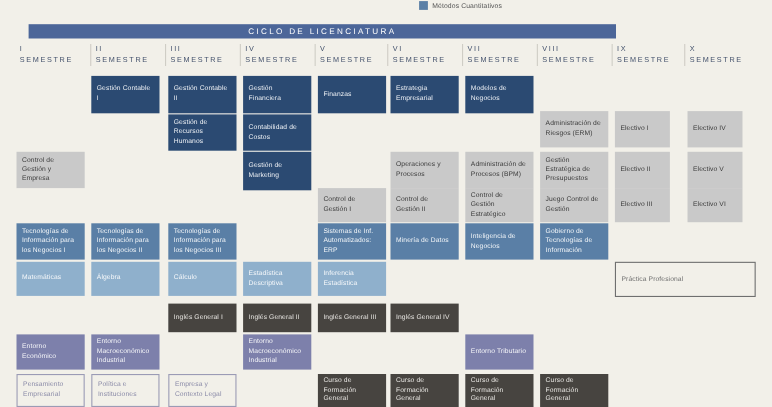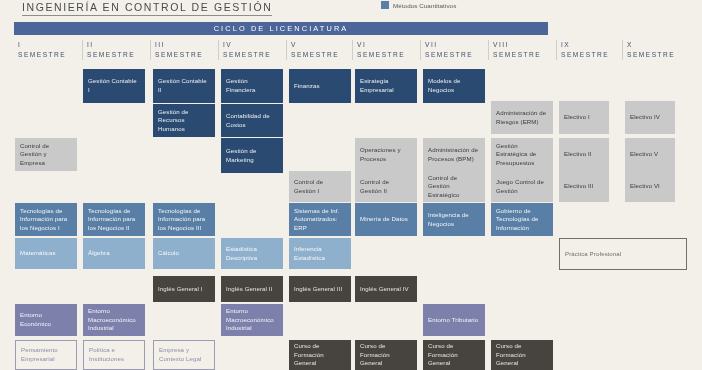--- a/index.html
+++ b/index.html
@@ -49,20 +49,21 @@
   
   .cycle-bar {
     position: absolute;
     height: 13px;
     background: #4c6699;
     color: #ffffff;
     font-size: 7.4px;
     letter-spacing: 2.1px;
     display: flex; align-items: center; justify-content: center;
     box-sizing: border-box;
+    margin-left: 12px;
   }
   #cycle-lic { left: 14px; top: 22px; width: 534px; }
   #cycle-tit { left: 554px; top: 22px; width: 134px; }
 
   
   .sem-head {
     position: absolute;
     top: 40px;
     width: 62px;
     font-size: 6.6px;
@@ -92,21 +93,20 @@
   .c-darkgray  { background: #474440; color: #e8e6e2; }
   .c-purple    { background: #7d80ab; color: #f4f4f8; }
   .c-outline   { background: transparent; color: #8b8ba8; border: 1px solid #9b9bb5; }
   .c-outline-gray { background: transparent; color: #6f6f6f; border: 1px solid #6f6f6f; }
 </style>
 </head>
 <body>
 
 <div id="root">
 
-  <div class="page-title">INGENIERÍA EN CONTROL DE GESTIÓN</div>
 
   <div class="legend">
     <span class="legend-swatch"></span>
     <span class="legend-label">Métodos Cuantitativos</span>
   </div>
 
   <div class="cycle-bar" id="cycle-lic">CICLO DE LICENCIATURA</div>
 
   <div id="semester-headers">
       <div class="sem-head" style="left: 14px;">

